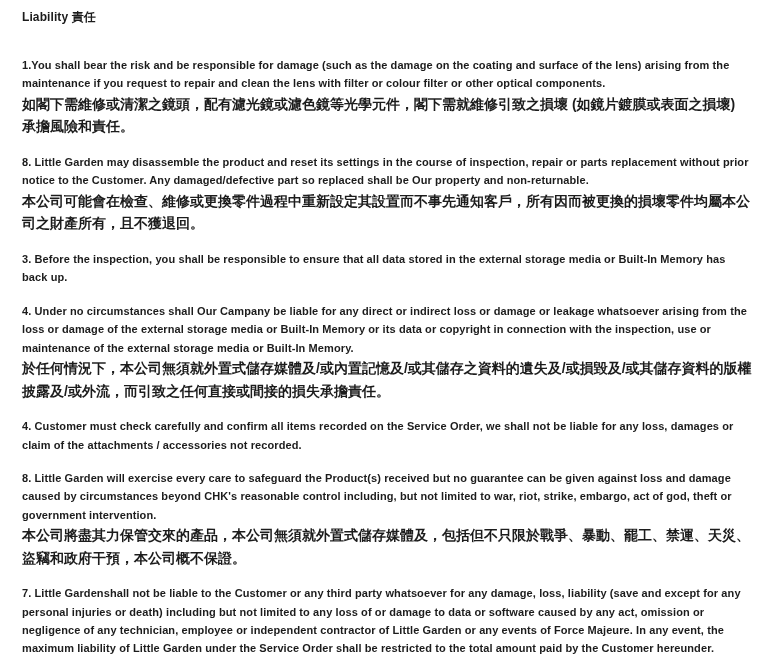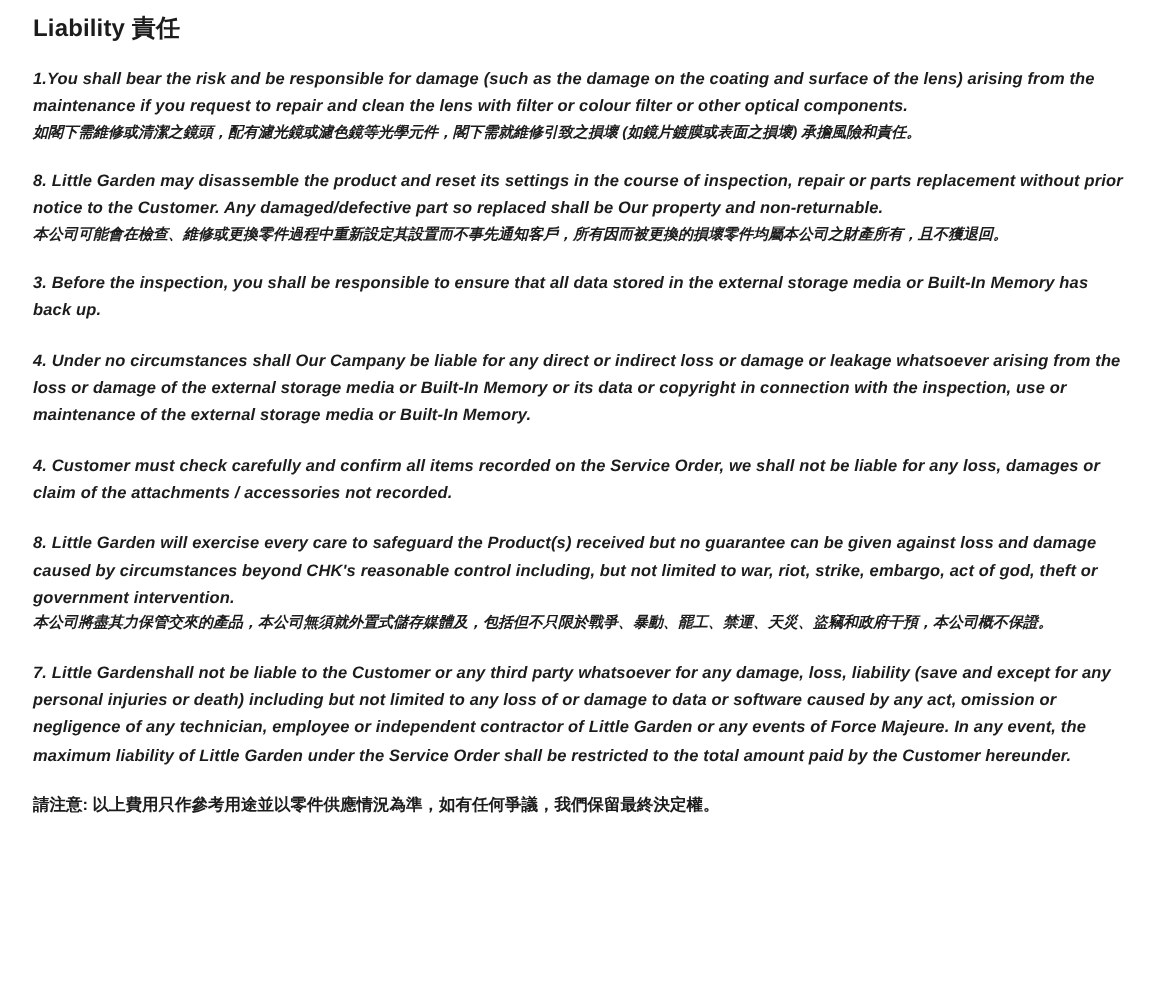--- a/index.html
+++ b/index.html
@@ -10,39 +10,38 @@
     font-family: "Liberation Sans", "DejaVu Sans", sans-serif;
   }
   .doc {
     width: 768px;
     height: 666px;
     padding: 9px 16px 0 22px;
     color: #1c1c1c;
     overflow: hidden;
   }
   .doc-title {
-    font-size: 16px;
+    font-size: 12px;
     font-weight: 700;
-    margin-bottom: 14px;
+    margin-bottom: 30px;
     letter-spacing: 0.1px;
   }
   .term {
     margin-bottom: 15px;
-    font-style: italic;
   }
   .term-en {
     display: block;
     font-size: 11px;
     font-weight: 700;
     line-height: 1.67;
     letter-spacing: 0.1px;
   }
   .term-zh {
     display: block;
-    font-size: 10px;
+    font-size: 14px;
     font-weight: 700;
     line-height: 1.62;
   }
   .footer-note .note-zh {
     display: block;
     font-size: 11px;
     font-weight: 700;
     line-height: 1.7;
   }
 </style>
@@ -62,20 +61,21 @@
     <span class="term-en">8. Little Garden may disassemble the product and reset its settings in the course of inspection, repair or parts replacement without prior notice to the Customer. Any damaged/defective part so replaced shall be Our property and non-returnable.</span>
     <span class="term-zh">本公司可能會在檢查、維修或更換零件過程中重新設定其設置而不事先通知客戶，所有因而被更換的損壞零件均屬本公司之財產所有，且不獲退回。</span>
   </p>
 
   <p class="term">
     <span class="term-en">3. Before the inspection, you shall be responsible to ensure that all data stored in the external storage media or Built-In Memory has back up.</span>
   </p>
 
   <p class="term">
     <span class="term-en">4. Under no circumstances shall Our Campany be liable for any direct or indirect loss or damage or leakage whatsoever arising from the loss or damage of the external storage media or Built-In Memory or its data or copyright in connection with the inspection, use or maintenance of the external storage media or Built-In Memory.</span>
+    <span class="term-zh">於任何情況下，本公司無須就外置式儲存媒體及/或內置記憶及/或其儲存之資料的遺失及/或損毀及/或其儲存資料的版權披露及/或外流，而引致之任何直接或間接的損失承擔責任。</span>
   </p>
 
   <p class="term">
     <span class="term-en">4. Customer must check carefully and confirm all items recorded on the Service Order, we shall not be liable for any loss, damages or claim of the attachments / accessories not recorded.</span>
   </p>
 
   <p class="term">
     <span class="term-en">8. Little Garden will exercise every care to safeguard the Product(s) received but no guarantee can be given against loss and damage caused by circumstances beyond CHK's reasonable control including, but not limited to war, riot, strike, embargo, act of god, theft or government intervention.</span>
     <span class="term-zh">本公司將盡其力保管交來的產品，本公司無須就外置式儲存媒體及，包括但不只限於戰爭、暴動、罷工、禁運、天災、盜竊和政府干預，本公司概不保證。</span>
   </p>

